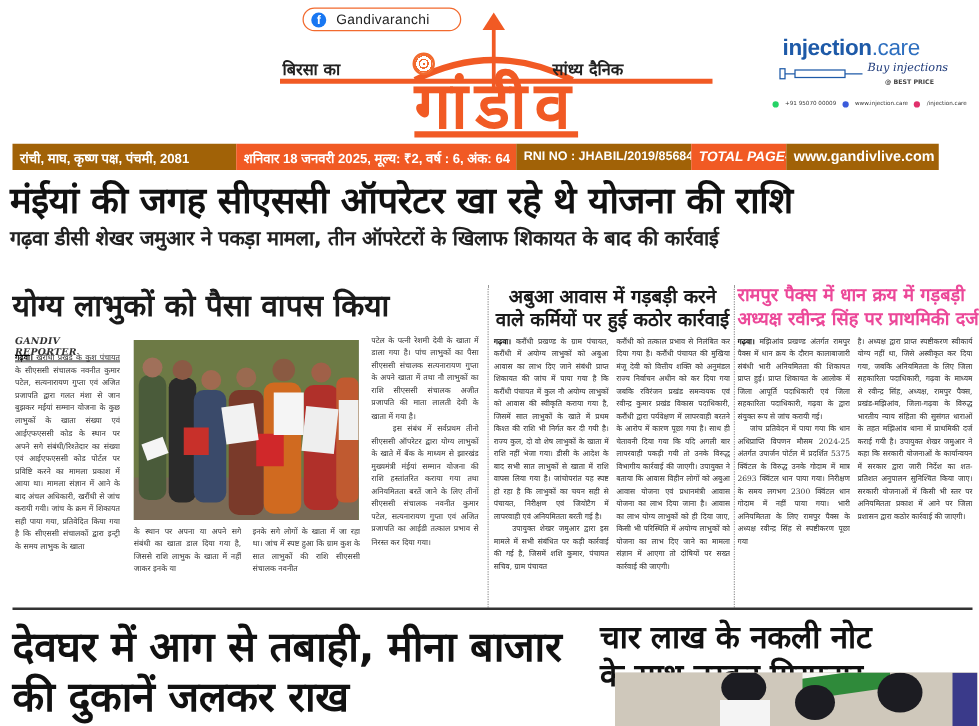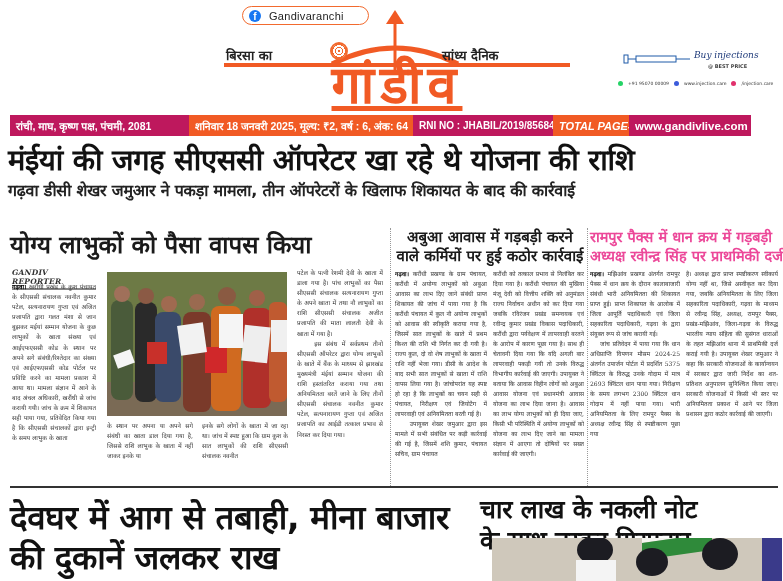--- a/index.html
+++ b/index.html
@@ -33,21 +33,21 @@
   .inj-tag { position: absolute; left: 82px; top: 24px; font-family: "DejaVu Serif", serif; font-style: italic; font-size: 9px; color: #1e3a7a; }
   .inj-tag2 { position: absolute; left: 96px; top: 37px; font-size: 5px; color: #444; font-weight: bold; }
   .inj-contacts { position: absolute; left: 6px; top: 55px; display: flex; gap: 5px; font-size: 4.5px; color: #333; align-items: center; white-space: nowrap; }
   .dot-g { width: 5px; height: 5px; border-radius: 50%; background: #25d366; display: inline-block; }
   .dot-b { width: 5px; height: 5px; border-radius: 50%; background: #3b5bdb; display: inline-block; }
   .dot-p { width: 5px; height: 5px; border-radius: 50%; background: #e1306c; display: inline-block; }
 
   
   .info-bar { position: absolute; left: 10px; top: 115px; width: 765px; height: 21px; display: flex; font-family: "Liberation Sans", sans-serif; font-size: 10.5px; font-weight: bold; color: #fff; }
   .ib { display: flex; align-items: center; padding: 0 6px; white-space: nowrap; }
-  .ib-green { background: #be185d; }
+  .ib-green { background: #a16207; }
   .ib-orange { background: #f15a24; }
   .ib-total { font-style: italic; font-weight: 900; font-size: 11px; }
   .ib-web { font-size: 11.5px; }
 
   
   .lead-head { position: absolute; left: 8px; top: 143px; width: 770px; font-size: 29px; line-height: 34px; font-weight: 900; color: #111; white-space: nowrap; letter-spacing: -0.3px; }
   .lead-sub { position: absolute; left: 8px; top: 180px; width: 770px; font-size: 16px; line-height: 22px; font-weight: bold; color: #222; white-space: nowrap; letter-spacing: -0.2px; }
 
   
   .s1-head { position: absolute; left: 10px; top: 230px; width: 375px; font-size: 24px; line-height: 30px; font-weight: bold; color: #1a1a1a; white-space: nowrap; }
@@ -97,20 +97,21 @@
     <span class="sandhya">सांध्य दैनिक</span>
     <div class="gandiv">गांडीव</div>
   </div>
 
   <div class="fb-pill">
     <span class="fb-icon">f</span>
     <span class="fb-label">Gandivaranchi</span>
   </div>
 
   <div class="inj-ad">
+    <div class="inj-title"><span>injection</span><span class="care">.care</span></div>
     <svg class="syringe" viewBox="0 0 70 14">
       <rect x="2" y="3" width="4" height="8" fill="none" stroke="#1e5aa8" stroke-width="1"></rect>
       <line x1="6" y1="7" x2="14" y2="7" stroke="#1e5aa8" stroke-width="1"></line>
       <rect x="14" y="4" width="40" height="6" fill="none" stroke="#1e5aa8" stroke-width="1"></rect>
       <line x1="54" y1="7" x2="68" y2="7" stroke="#1e5aa8" stroke-width="1"></line>
     </svg>
     <span class="inj-tag">Buy injections</span>
     <span class="inj-tag2">@ BEST PRICE</span>
     <div class="inj-contacts">
       <span class="dot-g"></span>

